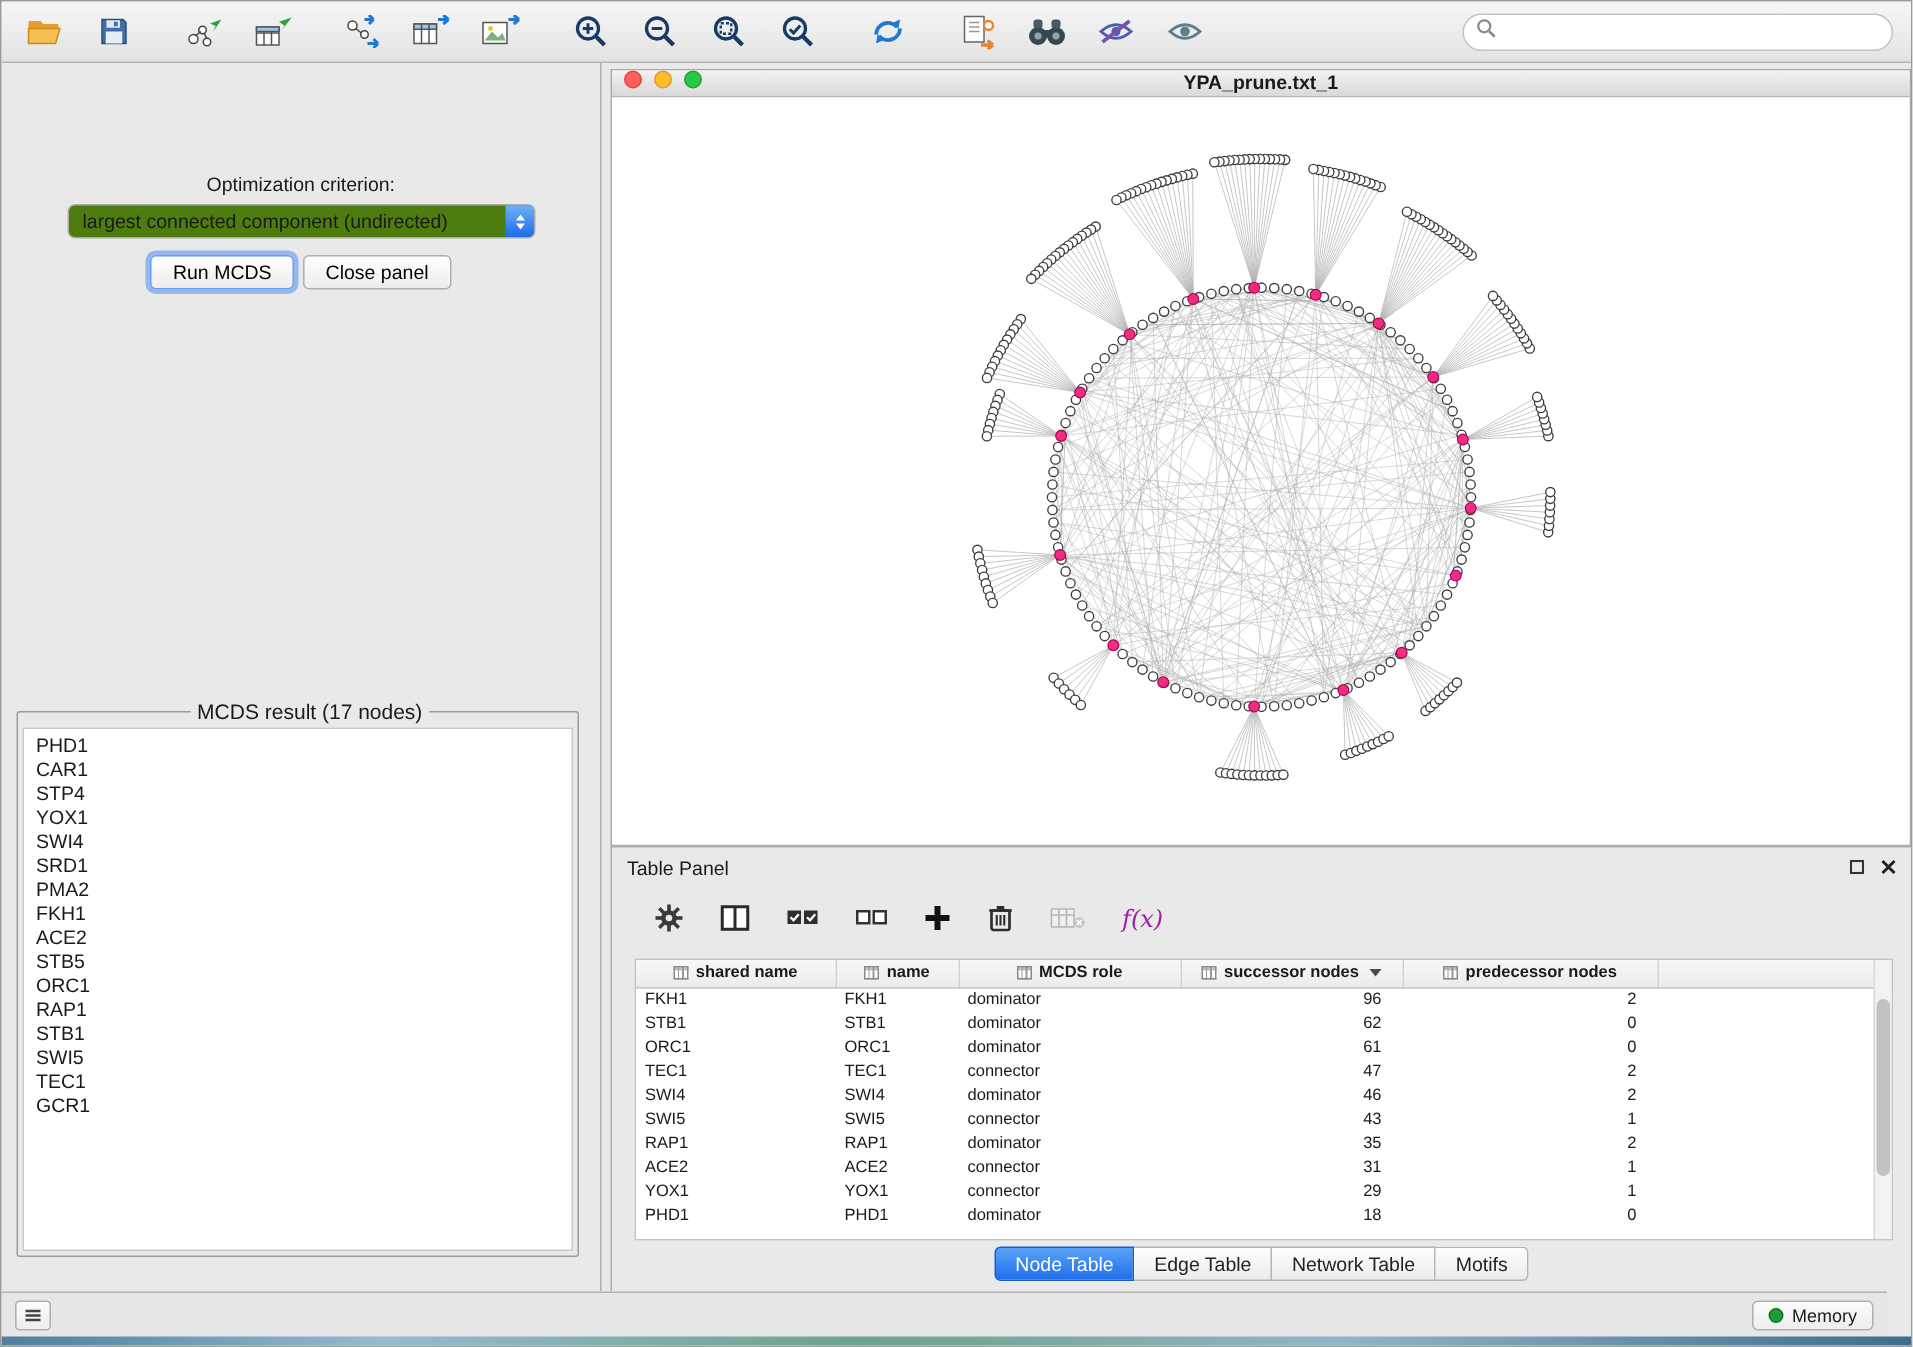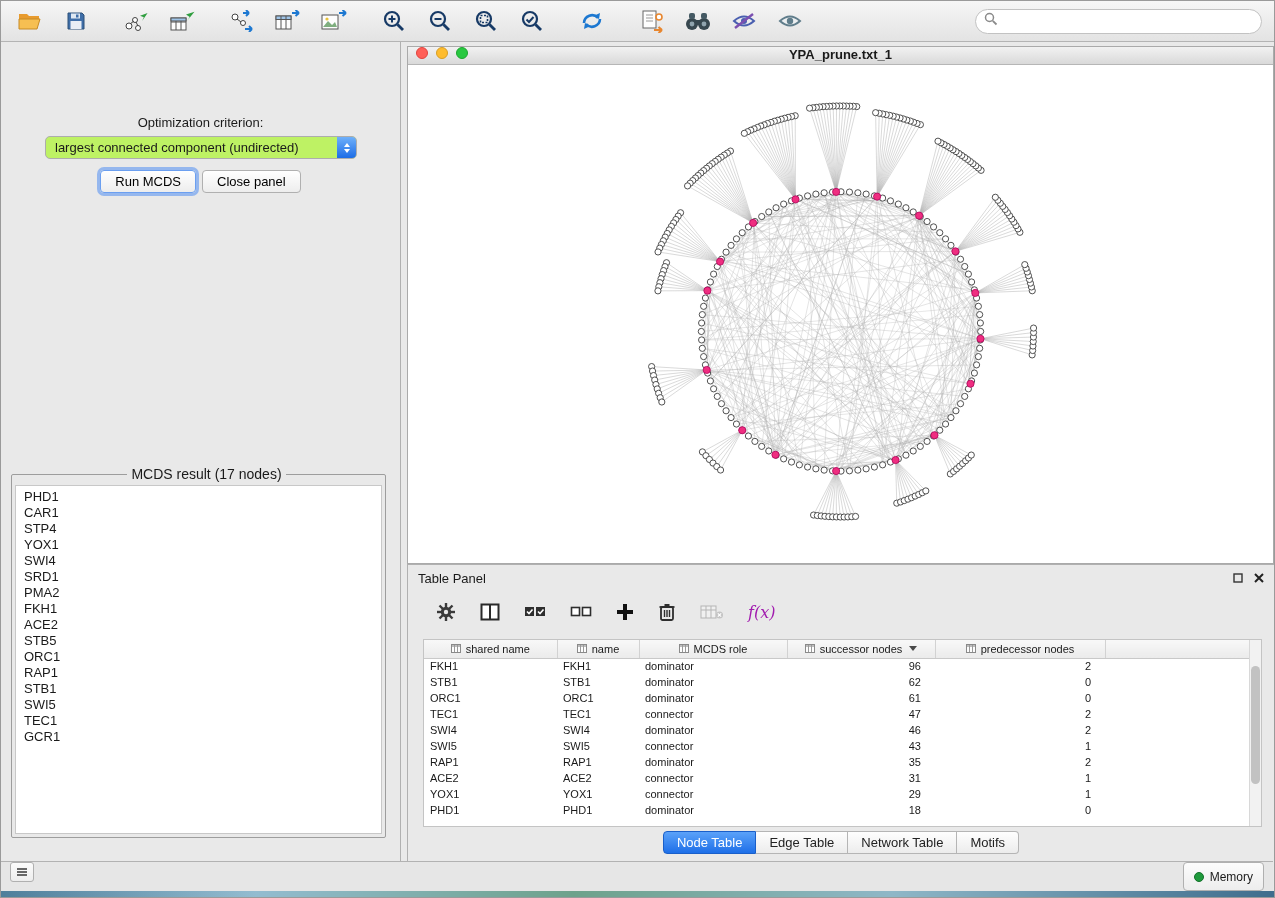--- a/index.html
+++ b/index.html
@@ -27,21 +27,21 @@
 
   .seg { display:flex; }
   .seg .tab { padding:3px 13px; font-size:13px; line-height:15px; background:linear-gradient(#fefefe,#ececec);
     border:1px solid #b5b5b5; border-left:none; color:#222; }
   .seg .tab:first-child { border-left:1px solid #b5b5b5; border-radius:4px 0 0 4px; }
   .seg .tab:last-child { border-radius:0 4px 4px 0; }
   .seg .tab.active { background:linear-gradient(#5ba2f9,#1e6fe8); border-color:#1a5fc9; color:#fff; }
 
   .cp-tabs { position:absolute; top:32px; left:0; right:0; display:flex; justify-content:center; }
   .opt-label { position:absolute; top:73px; left:0; right:0; text-align:center; font-size:13px; }
-  .combo { position:absolute; top:94px; left:44px; width:312px; height:23px; background:#bef264; border:1px solid #adadad;
+  .combo { position:absolute; top:94px; left:44px; width:312px; height:23px; background:#4d7c0f; border:1px solid #adadad;
     border-radius:5px; display:flex; align-items:center; }
   .combo-text { flex:1; font-size:13px; padding:0 9px; white-space:nowrap; overflow:hidden; }
   .combo-btn { width:19px; height:21px; margin:0; border-radius:0 4px 4px 0; background:linear-gradient(#6fb0fa,#1c6ce6);
     display:flex; flex-direction:column; align-items:center; justify-content:center; gap:2px; }
   .combo-btn i { width:0; height:0; border-left:3.5px solid transparent; border-right:3.5px solid transparent; }
   .combo-btn .up { border-bottom:4px solid #fff; }
   .combo-btn .dn { border-top:4px solid #fff; }
 
   .btn-row { position:absolute; top:128px; left:0; right:0; display:flex; justify-content:center; gap:6px; }
   .mac-btn { font-size:13px; padding:3px 14px; background:linear-gradient(#ffffff,#ededed); border:1px solid #b0b0b0;
@@ -68,38 +68,38 @@
   .net-canvas svg { width:100%; height:100%; display:block; }
 
   
   .table-panel { position:absolute; left:406px; top:563px; right:0; bottom:36px; background:#e9e9e9; border-top:1px solid #b0b0b0; border-left:1px solid #b0b0b0; }
   .tp-toolbar { position:absolute; top:28px; left:10px; right:10px; height:38px; display:flex; align-items:center; gap:24px; padding-left:18px; }
   .tp-icon { display:flex; align-items:center; justify-content:center; }
   .fx { font-family:"DejaVu Serif", serif; font-style:italic; font-size:16px; color:#a21caf; }
 
   .table-wrap { position:absolute; left:15px; right:12px; top:74px; bottom:34px; background:#fff; border:1px solid #c4c4c4; overflow:hidden; }
   table.node-table { border-collapse:collapse; table-layout:fixed; width:100%; font-size:11px; }
-  table.node-table th { height:18px; font-weight:normal; background:linear-gradient(#f8f8f8,#ebebeb);
+  table.node-table th { height:18px; font-weight:bold; background:linear-gradient(#f8f8f8,#ebebeb);
     border-right:1px solid #d2d2d2; border-bottom:1px solid #c9c9c9; text-align:center; white-space:nowrap; overflow:hidden; }
   table.node-table th .hwrap { display:inline-flex; align-items:center; gap:5px; }
   .hgrid { width:10px; height:9px; border:1px solid #8a8a8a; background:
      linear-gradient(90deg, transparent 2px, #9a9a9a 2px, #9a9a9a 3px, transparent 3px, transparent 5px, #9a9a9a 5px, #9a9a9a 6px, transparent 6px),
      linear-gradient(#bdbdbd 0 2px, #fdfdfd 2px); }
   .caret { width:0; height:0; border-left:4px solid transparent; border-right:4px solid transparent; border-top:5px solid #4a4a4a; margin-left:2px; }
   table.node-table td { height:16px; padding:0 6px; white-space:nowrap; overflow:hidden; font-size:11px; }
   table.node-table td.num { text-align:right; padding-right:14px; }
 
   .vscroll { position:absolute; top:0; right:0; bottom:0; width:12px; background:#f2f2f2; border-left:1px solid #d8d8d8; }
   .vthumb { position:absolute; left:1px; right:1px; top:26px; height:118px; background:#c2c2c2; border-radius:5px; }
 
   .tp-tabs { position:absolute; bottom:7px; left:0; right:0; display:flex; justify-content:center; }
 
   
-  .statusbar { position:absolute; left:0; right:1px; bottom:6px; height:30px; background:#e6e6e6; border-top:1px solid #b2b2b2;
-    display:flex; padding:0 9px; }
+  .statusbar { position:absolute; left:0; right:16px; bottom:6px; height:30px; background:#e6e6e6; border-top:1px solid #b2b2b2;
+    display:flex; align-items:center; padding:0 9px; }
   .menu-btn { width:24px; height:20px; border:1px solid #b0b0b0; border-radius:3px; background:linear-gradient(#fcfcfc,#ededed);
     display:flex; align-items:center; justify-content:center; }
   .memory-btn { margin-left:auto; display:flex; align-items:center; gap:6px; border:1px solid #b0b0b0; border-radius:4px;
     background:linear-gradient(#fcfcfc,#ededed); padding:2px 10px; font-size:12px; }
   .mem-dot { width:10px; height:10px; border-radius:50%; background:#1f9a3c; border:1px solid #13712a; }
   .wallpaper { position:absolute; left:0; right:0; bottom:0; height:6px;
     background:linear-gradient(90deg,#4f7f9b,#93bcd0 20%,#6da28b 45%,#8fb7c7 70%,#3f6d8d); filter:blur(.4px); }
 </style>
 </head>
 <body>

